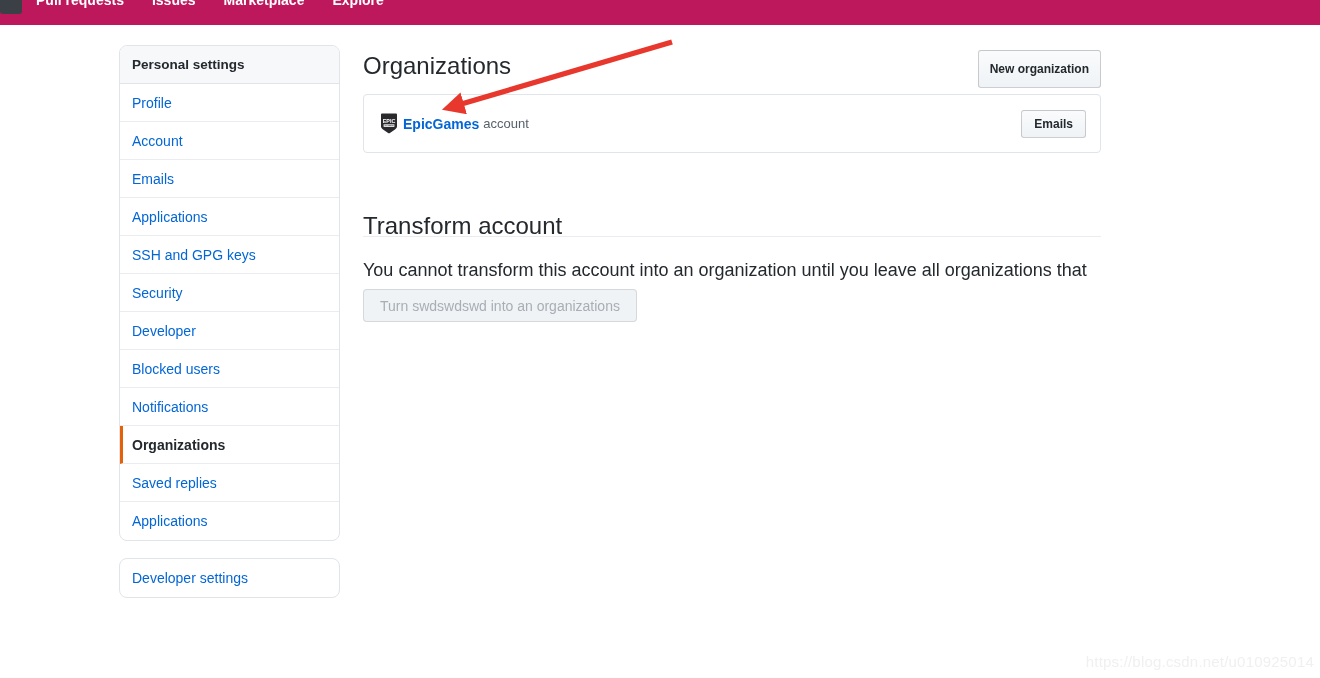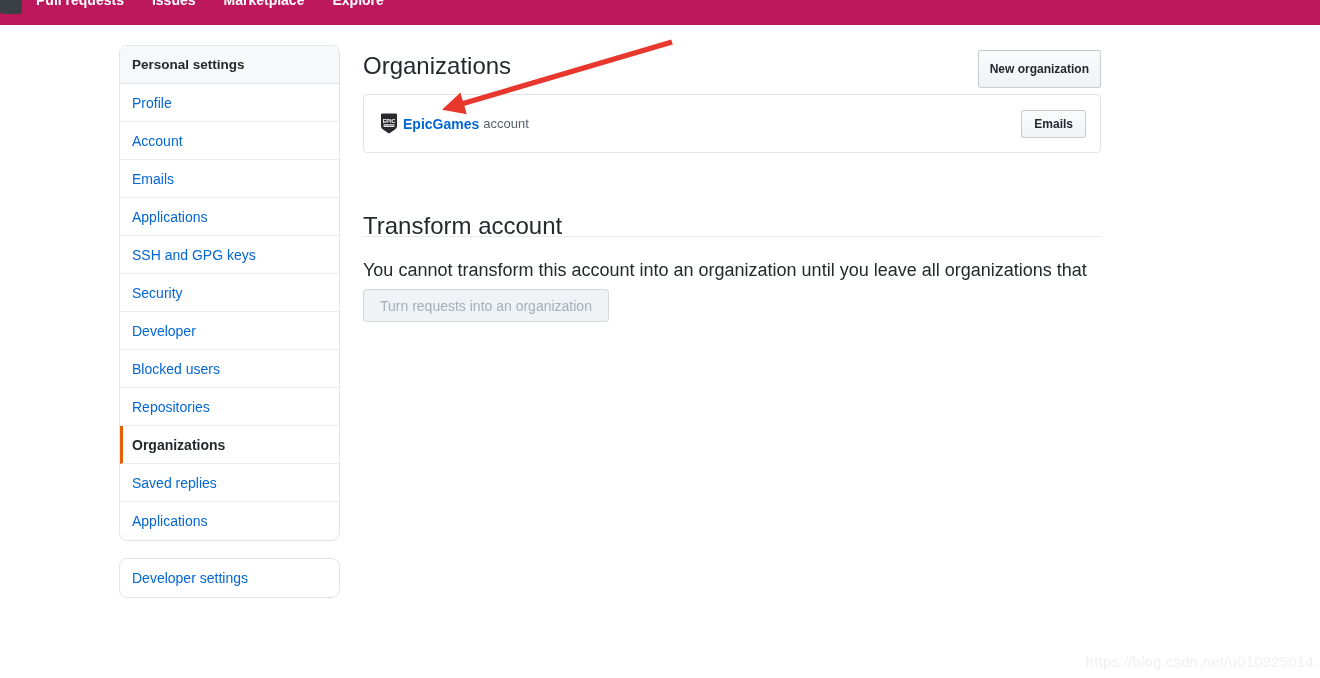--- a/index.html
+++ b/index.html
@@ -261,21 +261,21 @@
     <div class="side-box">
       <div class="side-head">Personal settings</div>
       <div class="side-item">Profile</div>
       <div class="side-item">Account</div>
       <div class="side-item">Emails</div>
       <div class="side-item">Applications</div>
       <div class="side-item">SSH and GPG keys</div>
       <div class="side-item">Security</div>
       <div class="side-item">Developer</div>
       <div class="side-item">Blocked users</div>
-      <div class="side-item">Repositories</div>
+      <div class="side-item">Notifications</div>
       <div class="side-item active">Organizations</div>
       <div class="side-item">Saved replies</div>
       <div class="side-item">Applications</div>
     </div>
 
     <div class="side-box" id="devbox">
       <div class="side-item">Developer settings</div>
     </div>
   </div>
 
@@ -296,21 +296,21 @@
         </span>
         <span class="org-name">EpicGames</span>
         <span class="org-role">account</span>
       </div>
       <button id="leave-btn">Emails</button>
     </div>
 
     <h2 class="section-title">Transform account</h2>
     <div class="rule"></div>
     <p class="transform-note">You cannot transform this account into an organization until you leave all organizations that you’re a member of.</p>
-    <button id="transform-btn" disabled="">Turn requests into an organization</button>
+    <button id="transform-btn" disabled="">Turn swdswdswd into an organizations</button>
 
   </div>
 </div>
 
 <svg id="arrow-overlay">
   <defs>
     <marker id="arrowhead" markerWidth="4.2" markerHeight="4.2" refX="1.1" refY="2.1" orient="auto">
       <polygon points="0,0 4.2,2.1 0,4.2" fill="#e8372c"></polygon>
     </marker>
   </defs>

